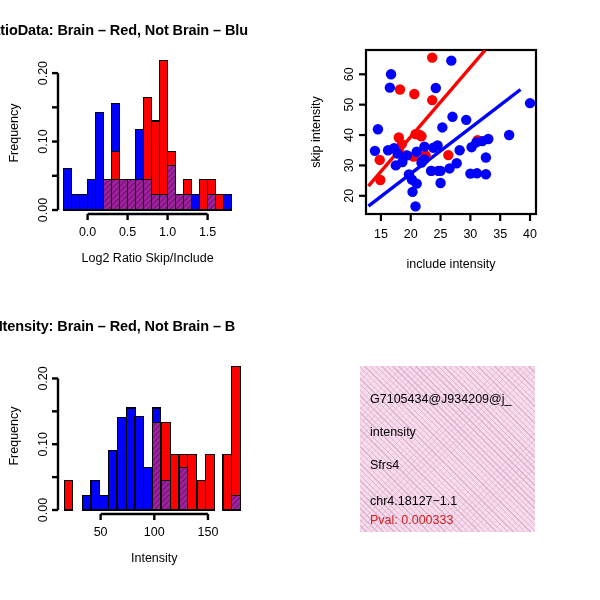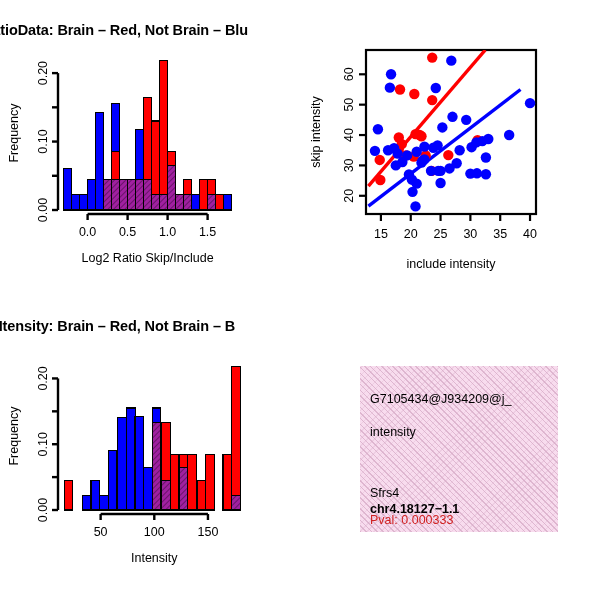--- a/index.html
+++ b/index.html
@@ -10,21 +10,20 @@
        letter-spacing:-0.1px;}
   svg{display:block;overflow:visible;}
   text{font-family:"Liberation Sans",sans-serif;fill:#000;}
   .axlab{font-size:12.5px;}
   .tick{font-size:12.5px;}
   .infobox{position:absolute;overflow:hidden;
      background-color:#f8dcee;
      background-image:
        repeating-linear-gradient(45deg, rgba(214,170,198,.75) 0 1px, rgba(0,0,0,0) 1px 4px),
        repeating-linear-gradient(-45deg, rgba(214,170,198,.30) 0 1px, rgba(0,0,0,0) 1px 5px);
-     padding-left: 23px;
   }
   .infobox .ln{position:absolute;font-size:12.5px;white-space:nowrap;color:#000;}
   .infobox .ln.pv{color:#d02020;}
 </style>
 </head>
 <body>
 
 <div class="panel" style="left:0;top:0;width:300px;height:300px;">
   <div class="ttl" style="left:-18px;top:22px;">RatioData: Brain – Red, Not Brain – Blu</div>
   <svg id="svg-hist-ratio" width="300" height="270" style="position:absolute;left:0;top:28px;">
@@ -255,16 +254,16 @@
       <text x="154.2926829268293" y="212" class="tick" text-anchor="middle">100</text>
       <line x1="207.9512195121951" y1="190" x2="207.9512195121951" y2="196" stroke="#000" stroke-width="2.4"></line>
       <text x="207.9512195121951" y="212" class="tick" text-anchor="middle">150</text>
       <text x="154.29268292682926" y="238" class="axlab" text-anchor="middle">Intensity</text>
     </svg>
 </div>
 
 <div class="infobox" style="left:360px;top:366px;width:175px;height:166px;">
   <div class="ln" style="left:10px;top:26px;">G7105434@J934209@j_</div>
   <div class="ln" style="left:10px;top:59px;">intensity</div>
-  <div class="ln" style="left:10px;top:92px;margin-top:28px;">Sfrs4</div>
-  <div class="ln" style="left:10px;top:136px;font-weight:bold;">chr4.18127−1.1</div>
+  <div class="ln" style="left:10px;top:92px;">Sfrs4</div>
+  <div class="ln" style="left:10px;top:128px;">chr4.18127−1.1</div>
   <div class="ln pv" style="left:10px;top:147px;">Pval: 0.000333</div>
 </div>
 
 </body></html>

